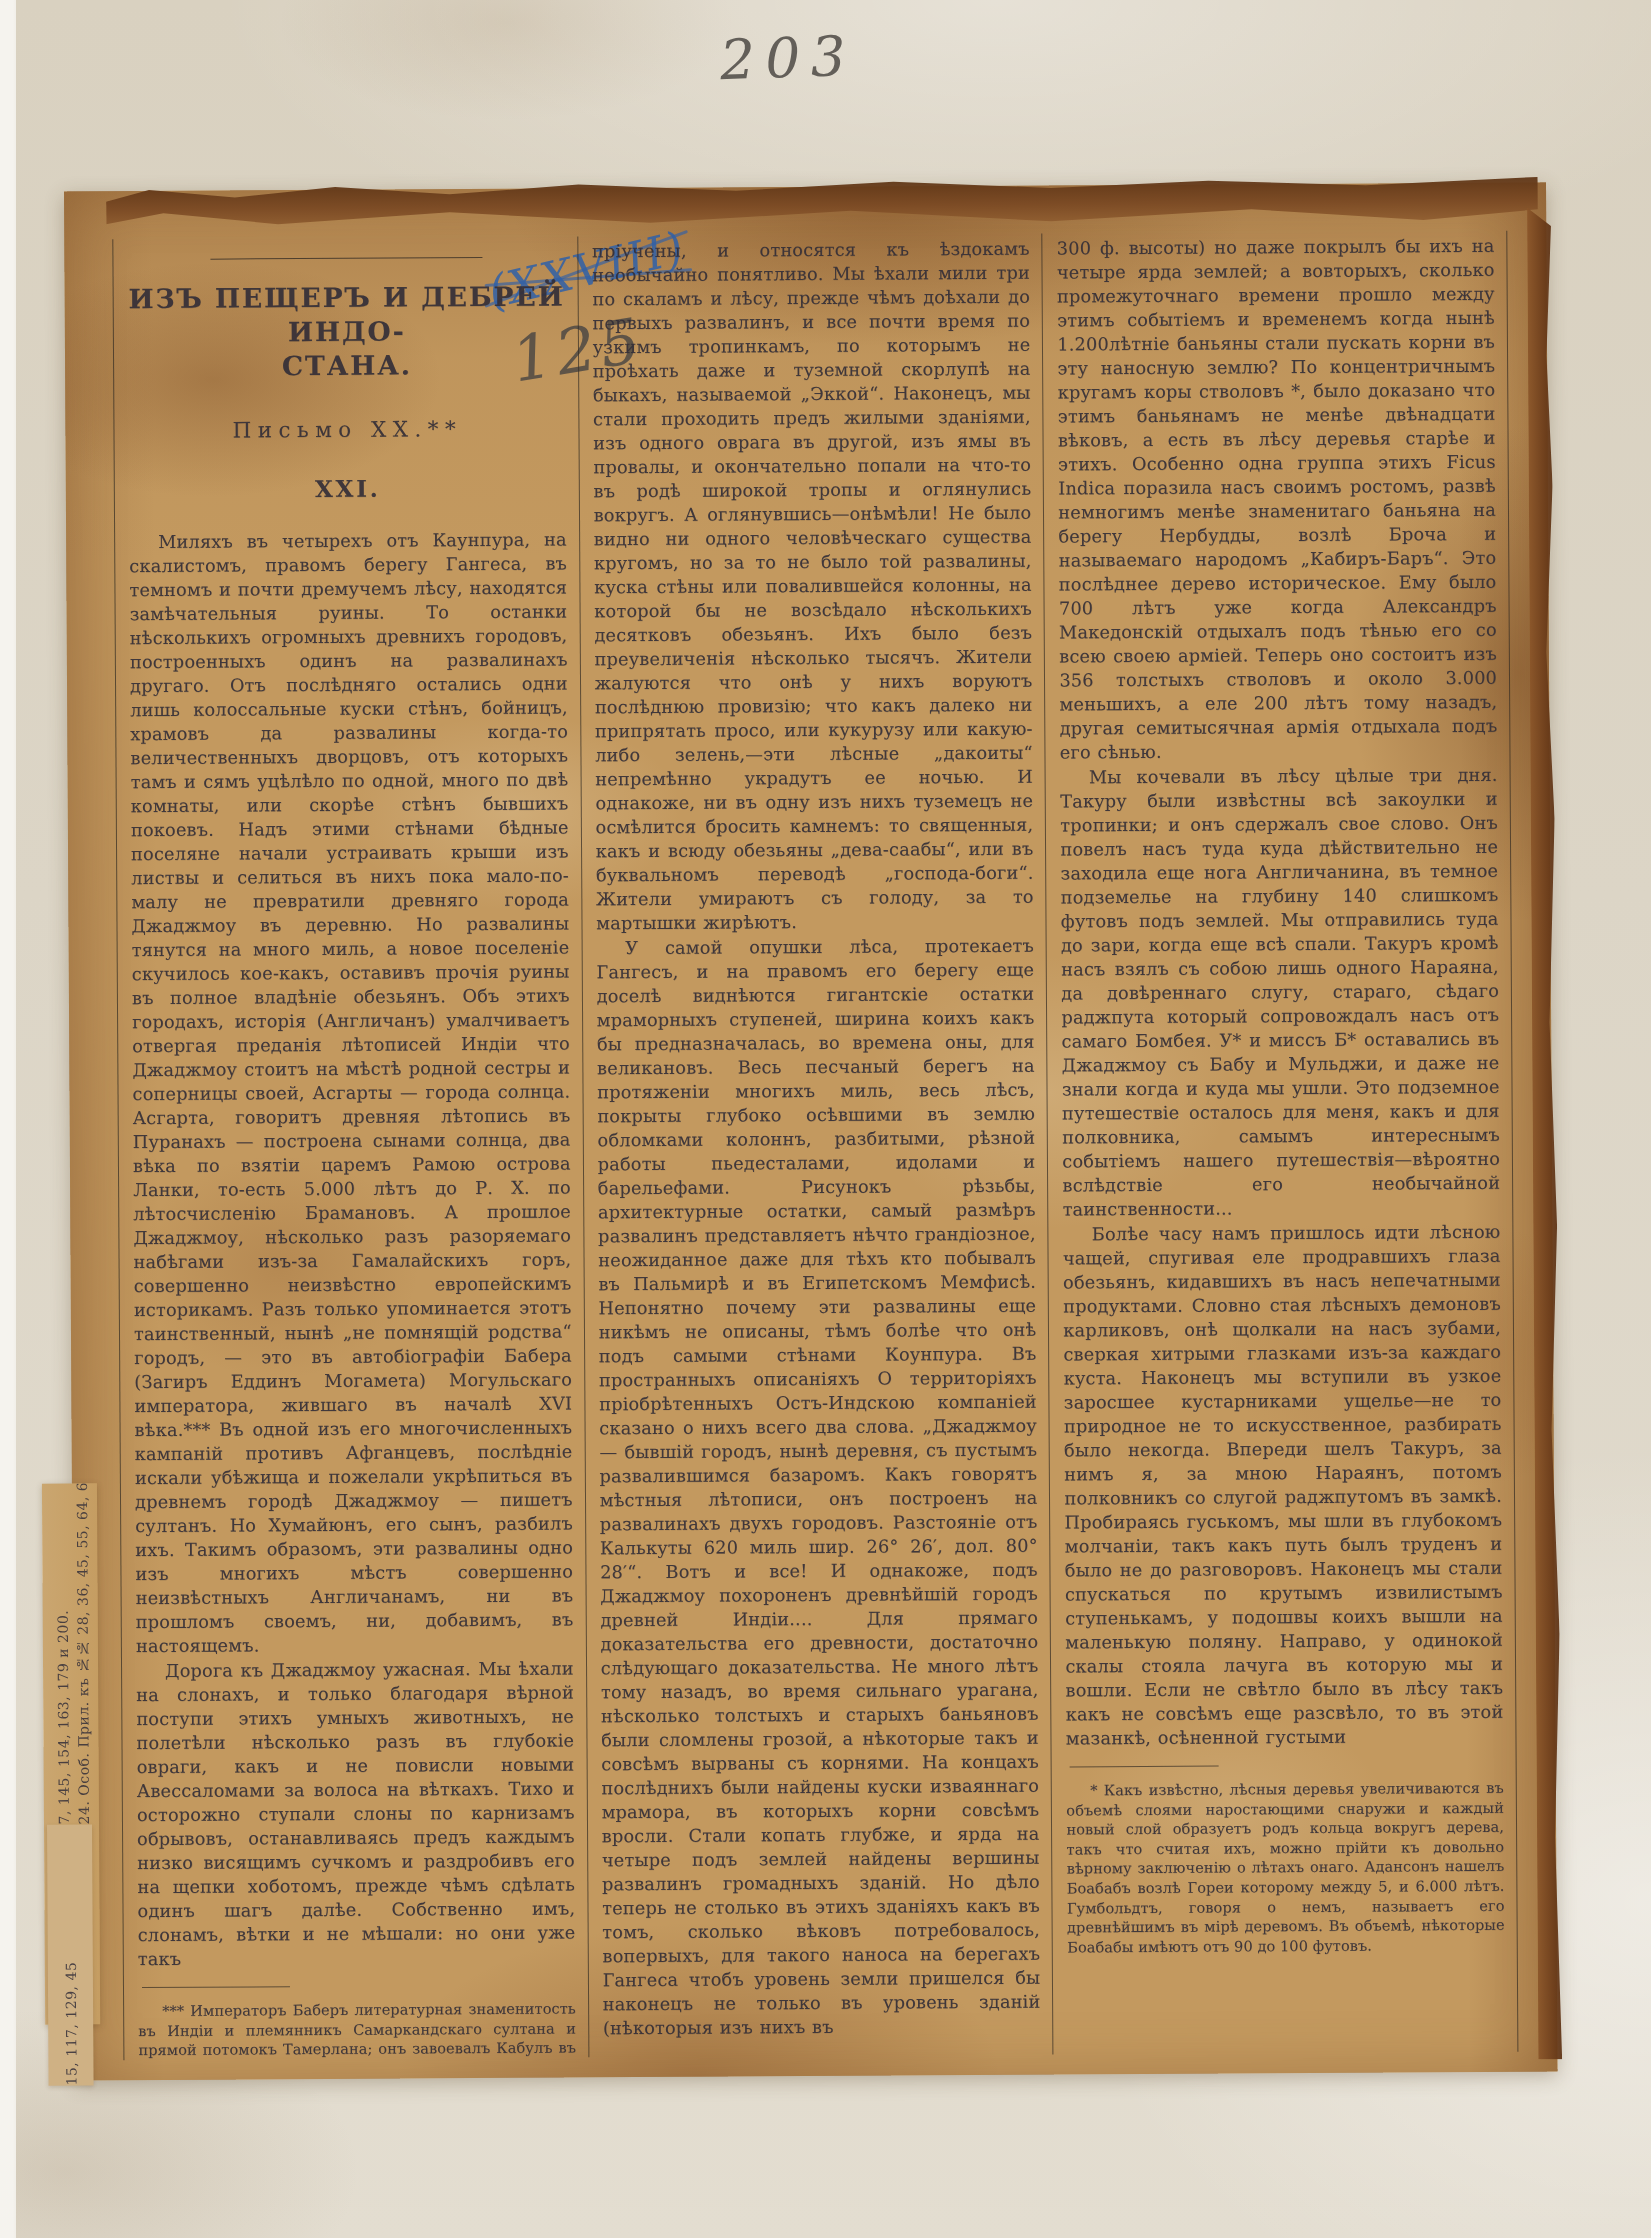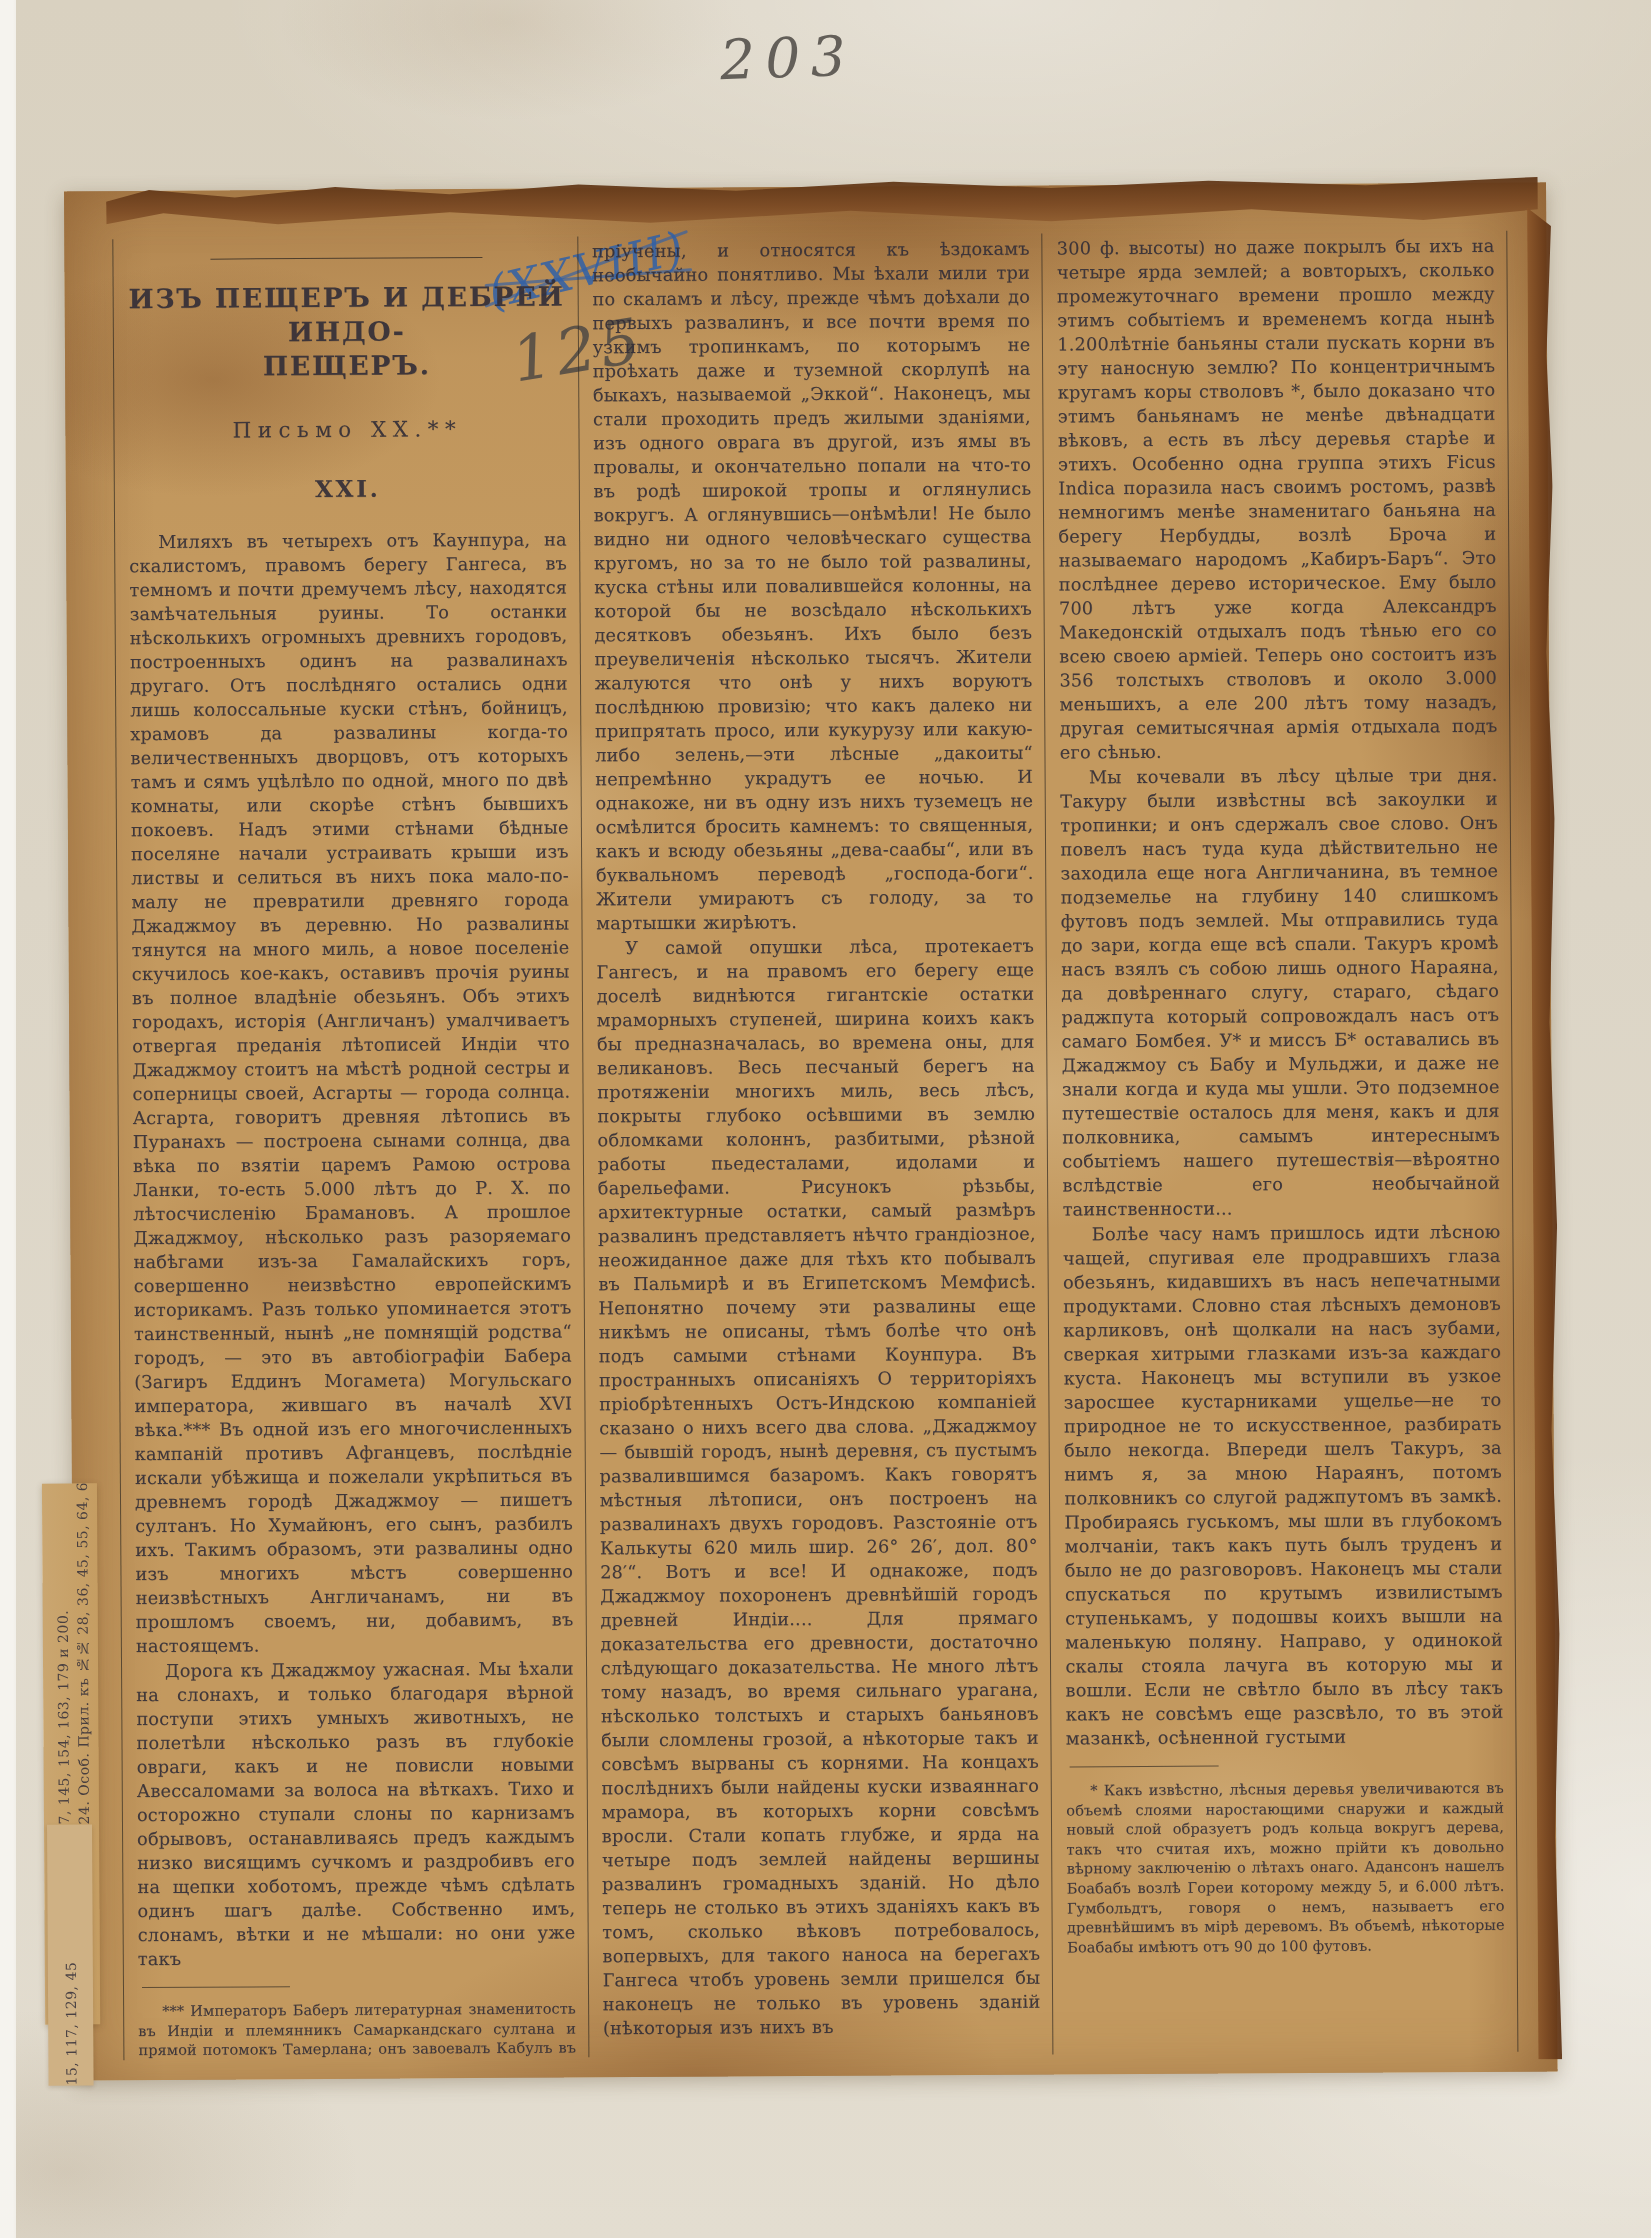--- a/index.html
+++ b/index.html
@@ -100,21 +100,21 @@
       <div class="cross c2"></div>
     </div>
     <div class="anno-num">125</div>
 
     <div class="cols ink">
 
       <div class="col">
         <div class="hdr">
           <div class="title-rule"></div>
           <h1 class="title"><span>ИЗЪ ПЕЩЕРЪ И ДЕБРЕЙ ИНДО-</span><br>
-          <span>ПЕЩЕРЪ.</span></h1>
+          <span>СТАНА.</span></h1>
           <p class="letter">Письмо XX.**</p>
           <p class="chapter">XXI.</p>
         </div>
         <p class="para">Миляхъ въ четырехъ отъ Каунпура, на скалистомъ, правомъ берегу Гангеса, въ темномъ и почти дремучемъ лѣсу, находятся замѣчательныя руины. То останки нѣсколькихъ огромныхъ древнихъ городовъ, построенныхъ одинъ на развалинахъ другаго. Отъ послѣдняго остались одни лишь колоссальные куски стѣнъ, бойницъ, храмовъ да развалины когда-то величественныхъ дворцовъ, отъ которыхъ тамъ и сямъ уцѣлѣло по одной, много по двѣ комнаты, или скорѣе стѣнъ бывшихъ покоевъ. Надъ этими стѣнами бѣдные поселяне начали устраивать крыши изъ листвы и селиться въ нихъ пока мало-по-малу не превратили древняго города Джаджмоу въ деревню. Но развалины тянутся на много миль, а новое поселеніе скучилось кое-какъ, оставивъ прочія руины въ полное владѣніе обезьянъ. Объ этихъ городахъ, исторія (Англичанъ) умалчиваетъ отвергая преданія лѣтописей Индіи что Джаджмоу стоитъ на мѣстѣ родной сестры и соперницы своей, Асгарты — города солнца. Асгарта, говоритъ древняя лѣтопись въ Пуранахъ — построена сынами солнца, два вѣка по взятіи царемъ Рамою острова Ланки, то-есть 5.000 лѣтъ до Р. Х. по лѣтосчисленію Брамановъ. А прошлое Джаджмоу, нѣсколько разъ разоряемаго набѣгами изъ-за Гамалайскихъ горъ, совершенно неизвѣстно европейскимъ историкамъ. Разъ только упоминается этотъ таинственный, нынѣ „не помнящій родства“ городъ, — это въ автобіографіи Бабера (Загиръ Еддинъ Могамета) Могульскаго императора, жившаго въ началѣ XVI вѣка.*** Въ одной изъ его многочисленныхъ кампаній противъ Афганцевъ, послѣдніе искали убѣжища и пожелали укрѣпиться въ древнемъ городѣ Джаджмоу — пишетъ султанъ. Но Хумайюнъ, его сынъ, разбилъ ихъ. Такимъ образомъ, эти развалины одно изъ многихъ мѣстъ совершенно неизвѣстныхъ Англичанамъ, ни въ прошломъ своемъ, ни, добавимъ, въ настоящемъ.</p>
         <p class="para">Дорога къ Джаджмоу ужасная. Мы ѣхали на слонахъ, и только благодаря вѣрной поступи этихъ умныхъ животныхъ, не полетѣли нѣсколько разъ въ глубокіе овраги, какъ и не повисли новыми Авессаломами за волоса на вѣткахъ. Тихо и осторожно ступали слоны по карнизамъ обрывовъ, останавливаясь предъ каждымъ низко висящимъ сучкомъ и раздробивъ его на щепки хоботомъ, прежде чѣмъ сдѣлать одинъ шагъ далѣе. Собственно имъ, слонамъ, вѣтки и не мѣшали: но они уже такъ</p>
         <div class="fn-rule"></div>
         <p class="footnote">*** Императоръ Баберъ литературная знаменитость въ Индіи и племянникъ Самаркандскаго султана и прямой потомокъ Тамерлана; онъ завоевалъ Кабулъ въ 1504; затѣмъ, въ 1519 завоевалъ Пенджабъ, а въ 1526—Делли. Онъ первый устроилъ сообщеніе и почту между Агрой и Кабуломъ и написалъ свою біографію или мемуары, знаменитые въ Индіи изобиліемъ историческихъ свѣдѣній.</p>
       </div>
 
       <div class="col">

